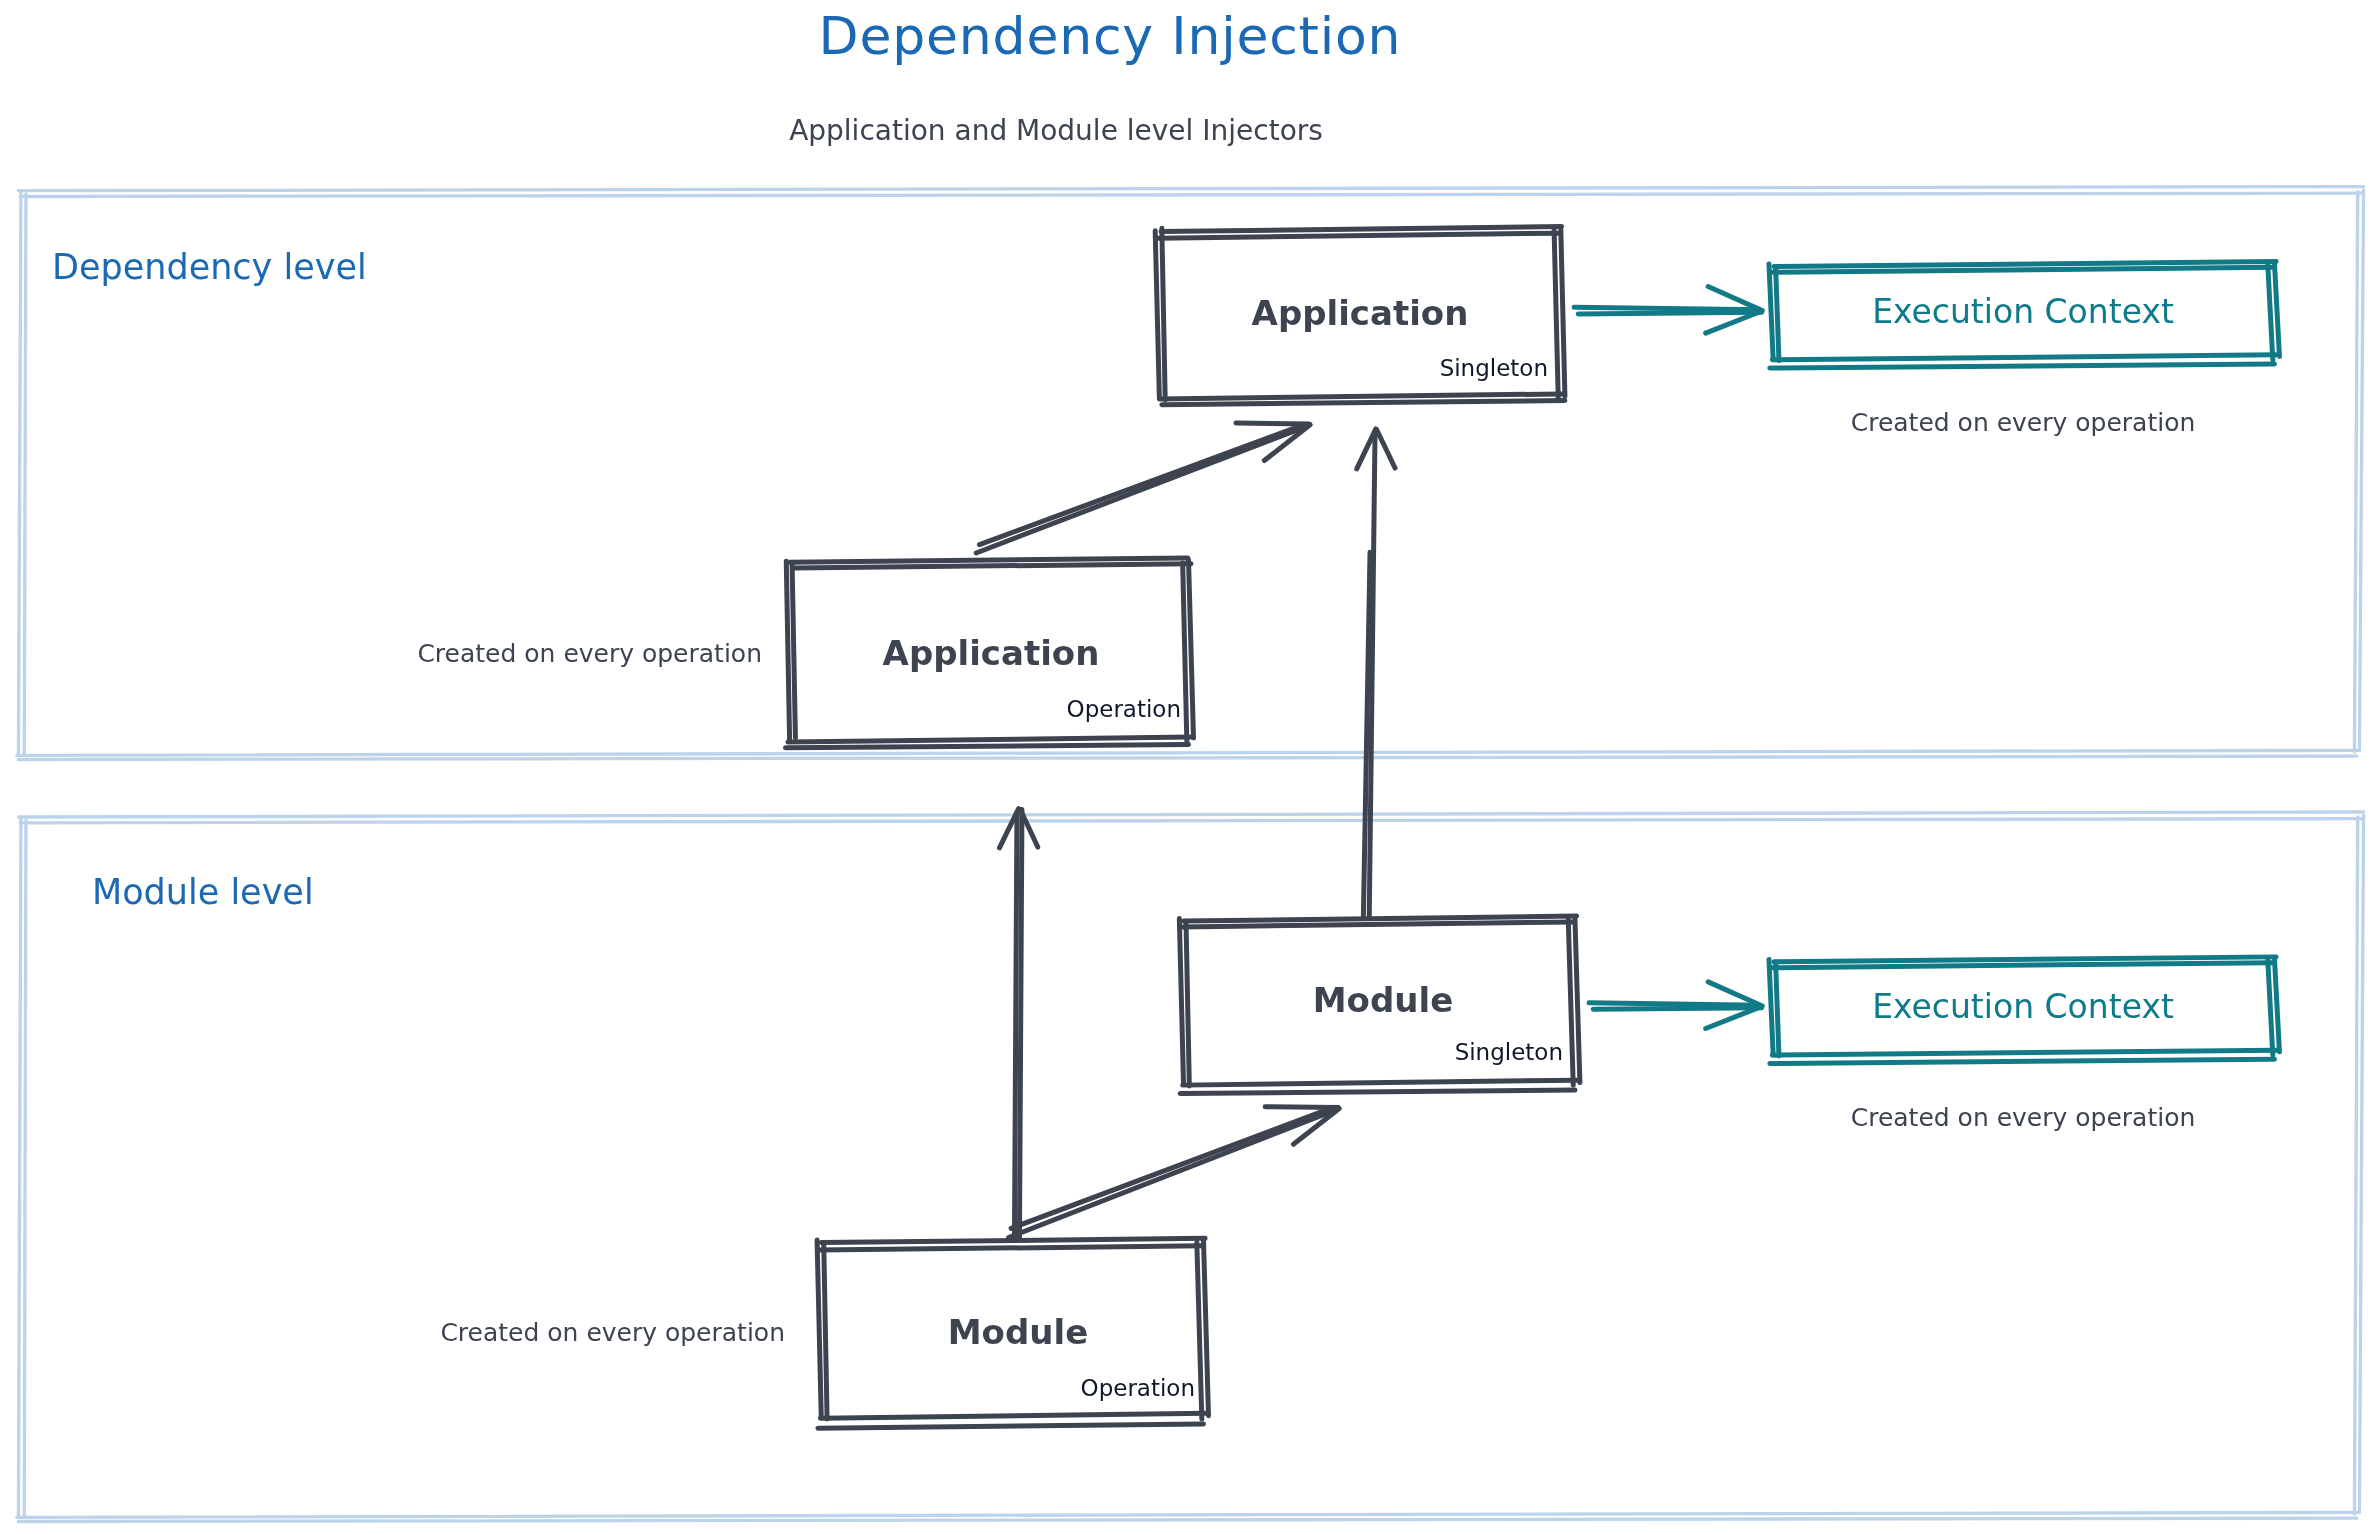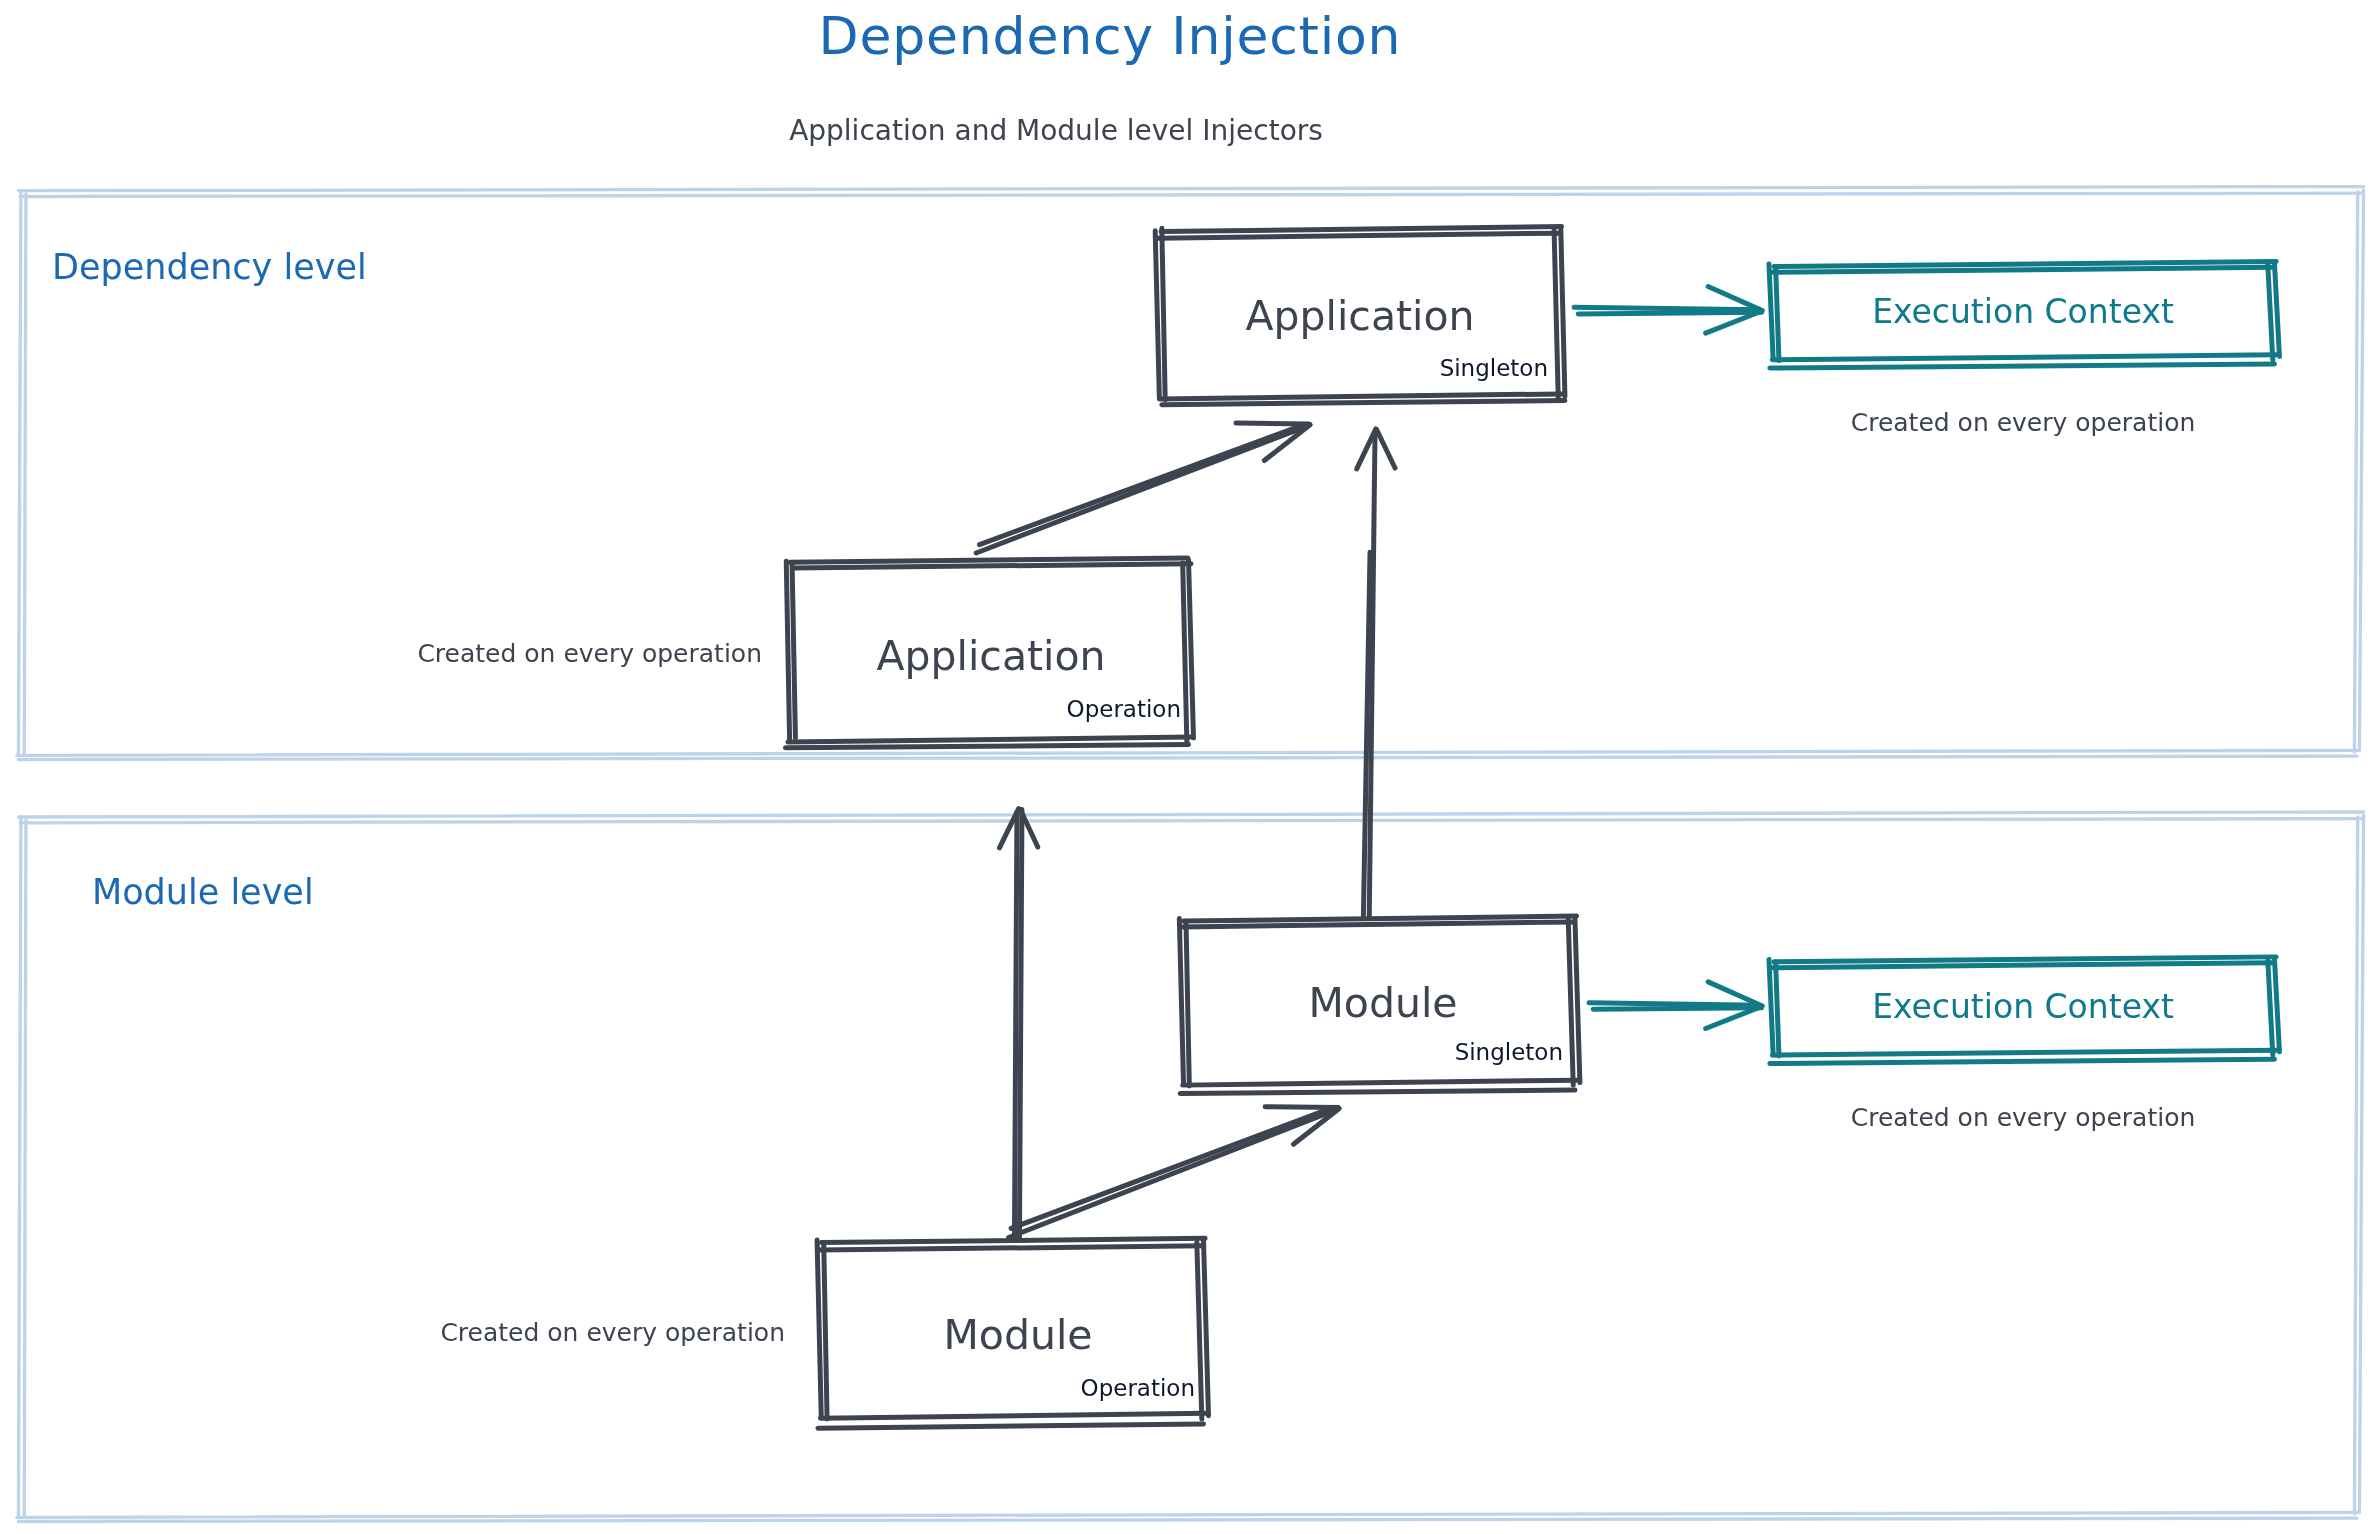--- a/index.html
+++ b/index.html
@@ -46,23 +46,24 @@
     transform: translateX(-50%);
   }
   
   .group-title {
     font-size: 35px;
     color: #1b68b3;
     font-weight: 500;
   }
   
   .node-title {
-    font-size: 41px;
+    font-size: 34px;
     color: #3d4450;
     transform: translateX(-50%);
+    font-weight: bold;
   }
   .node-sub {
     font-size: 23px;
     color: #0f172a;
     transform: translateX(-100%);
   }
   .ec-title {
     font-size: 33px;
     color: #0f7b8a;
     transform: translateX(-50%);

